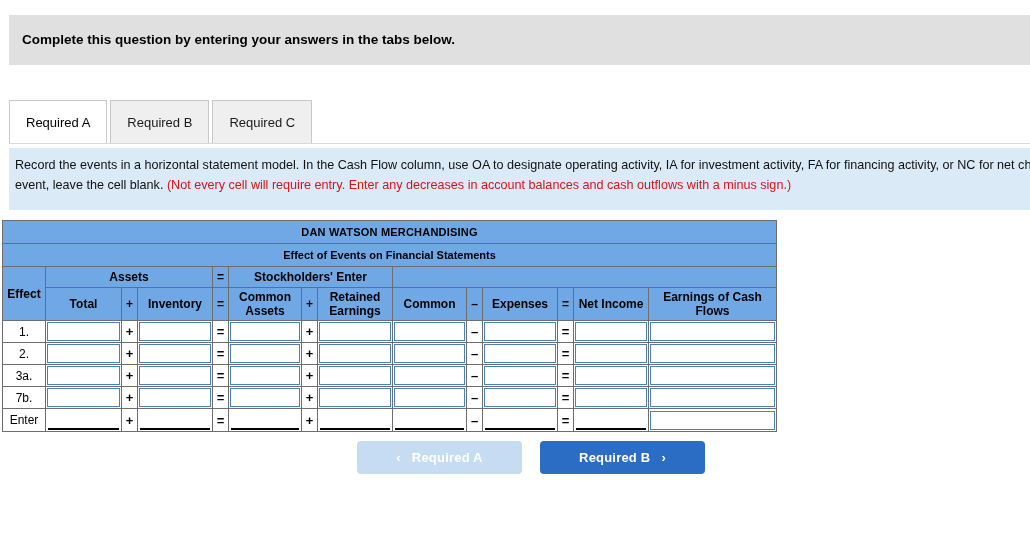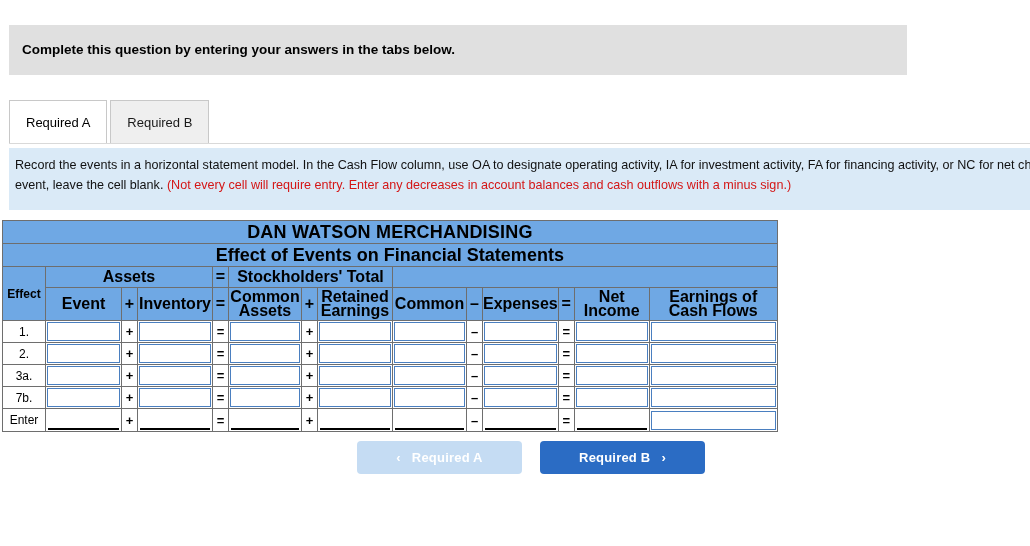--- a/index.html
+++ b/index.html
@@ -12,22 +12,22 @@
     width: 1030px;
     height: 546px;
     overflow: hidden;
     position: relative;
   }
 
   
   .banner {
     position: absolute;
     left: 9px;
-    top: 25px;
-    width: 898px;
+    top: 15px;
+    width: 1021px;
     height: 50px;
     background: #e0e0e0;
     box-sizing: border-box;
   }
   .banner-text {
     position: absolute;
     left: 13px;
     top: 17px;
     font-size: 13.5px;
     font-weight: bold;
@@ -108,25 +108,25 @@
     border: 1px solid #6e6e6e;
     padding: 0;
     margin: 0;
     vertical-align: middle;
   }
   .hdr {
     background: #6fa8e4;
     color: #000;
     font-weight: bold;
     text-align: center;
-    font-size: 16px;
+    font-size: 12px;
     line-height: 14px;
   }
-  .title-row td { height: 22px; font-size: 18px; letter-spacing: .2px; }
-  .sub-row td  { height: 22px; font-size: 18px; }
+  .title-row td { height: 22px; font-size: 11px; letter-spacing: .2px; }
+  .sub-row td  { height: 22px; font-size: 11px; }
   .grp-row td  { height: 20px; }
   .col-row td  { height: 32px; }
 
   .evt-cell {
     background: #6fa8e4;
     font-weight: bold;
     text-align: center;
     font-size: 12px;
   }
   .op { width: 15px; text-align: center; font-weight: bold; }
@@ -223,20 +223,23 @@
 <div class="banner">
   <div class="banner-text">Complete this question by entering your answers in the tabs below.</div>
 </div>
 
 <div class="tabs">
   <div class="tab active">
     <span>Required A</span>
   </div>
   <div class="tab">
     <span>Required B</span>
+  </div>
+  <div class="tab">
+    <span>Required C</span>
   </div>
 </div>
 <div class="tabs-baseline"></div>
 
 <div class="instructions">
   <p><span>Record the events in a horizontal statement model. In the Cash Flow column, use OA to designate operating activity, IA for investment activity, FA for financing activity, or NC for net change in cash. If the element is not affected by the event, leave the cell blank. </span><span class="warn">(Not every cell will require entry. Enter any decreases in account balances and cash outflows with a minus sign.)</span></p>
 </div>
 
 <table class="fs-table">
   <colgroup>
@@ -261,26 +264,26 @@
     <td class="hdr" colspan="14">DAN WATSON MERCHANDISING</td>
   </tr>
   <tr class="sub-row">
     <td class="hdr" colspan="14">Effect of Events on Financial Statements</td>
   </tr>
 
   <tr class="grp-row">
     <td class="evt-cell" rowspan="2">Effect</td>
     <td class="hdr" colspan="3">Assets</td>
     <td class="hdr op">=</td>
-    <td class="hdr" colspan="3">Stockholders' Total</td>
+    <td class="hdr" colspan="3">Stockholders' Enter</td>
     <td class="hdr" colspan="6"></td>
   </tr>
 
   <tr class="col-row">
-    <td class="hdr">Event</td>
+    <td class="hdr">Total</td>
     <td class="hdr op">+</td>
     <td class="hdr">Inventory</td>
     <td class="hdr op">=</td>
     <td class="hdr">Common Assets</td>
     <td class="hdr op">+</td>
     <td class="hdr">Retained Earnings</td>
     <td class="hdr">Common</td>
     <td class="hdr op">–</td>
     <td class="hdr">Expenses</td>
     <td class="hdr op">=</td>

